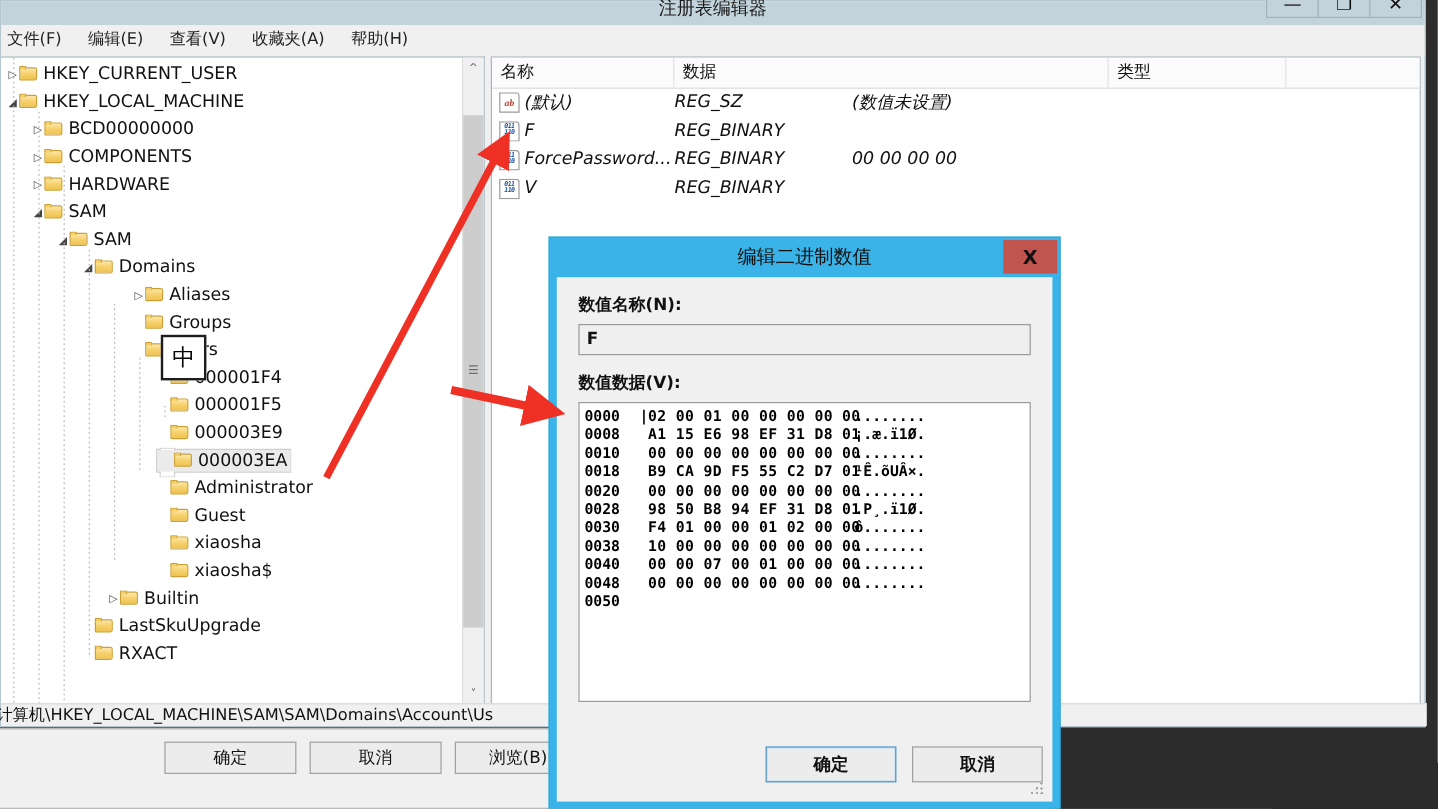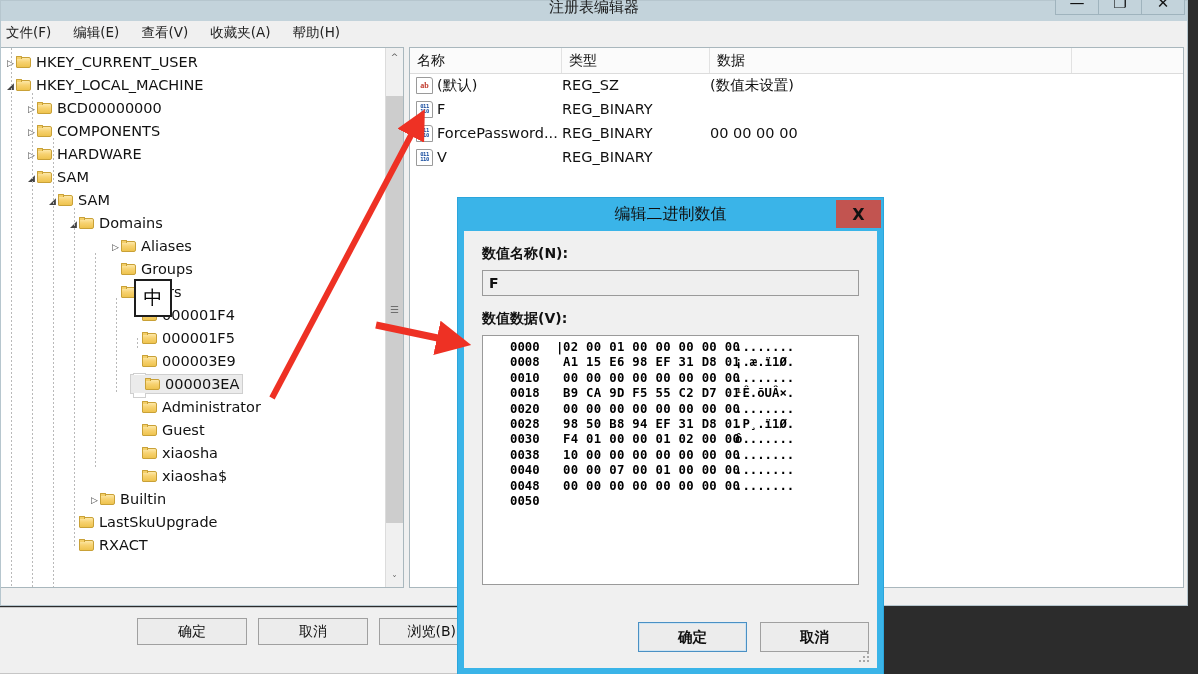--- a/index.html
+++ b/index.html
@@ -116,21 +116,21 @@
   }
   .colhead{
     height:25px;line-height:25px;font-size:14px;color:#111;
     border-right:1px solid #e2e2e2;padding-left:7px;box-sizing:border-box;
   }
   .c-name{width:152px;}
   .c-type{width:148px;}
   .c-data{width:362px;}
   .c-pad{flex:1;border-right:none;}
   #listrows{position:absolute;left:0;right:0;top:25px;}
-  .lrow{height:24px;display:flex;align-items:center;font-size:14.5px;color:#111;}
+  .lrow{height:24px;display:flex;align-items:center;font-size:14.5px;color:#111;font-style:italic;}
   .lc-name{width:152px;display:flex;align-items:center;padding-left:6px;box-sizing:border-box;white-space:nowrap;overflow:hidden;}
   .lc-type{width:148px;white-space:nowrap;}
   .lc-data{flex:1;white-space:nowrap;overflow:hidden;}
   .vicon{
     width:15px;height:15px;margin-right:4px;flex:0 0 auto;position:relative;
     background:#fff;border:1px solid #9a9a9a;
     border-radius:0 3px 0 0;
     font-size:7px;line-height:7px;font-weight:bold;
     display:flex;align-items:center;justify-content:center;
     overflow:hidden;
@@ -194,21 +194,21 @@
     box-sizing:border-box;font-size:14px;color:#111;line-height:24px;padding-left:6px;
     margin-bottom:14px;
   }
   #hexbox{
     width:100%;height:250px;background:#fff;border:1px solid #9a9a9a;
     box-sizing:border-box;padding:4px 0 0 4px;overflow:hidden;
     font-family:"DejaVu Sans Mono","Liberation Mono",monospace;
     font-size:12.3px;line-height:15.4px;color:#000;white-space:pre;
   }
   .hexline{display:flex;}
-  .hx-off{width:46px;margin-left:23px;}
+  .hx-off{width:46px;}
   .hx-sep{width:7px;}
   .hx-bytes{width:172px;letter-spacing:0.3px;}
   .hx-ascii{}
   #dlg-buttons{
     position:absolute;left:0;right:0;bottom:0;height:62px;
   }
   .dlg-btn{
     position:absolute;top:16px;width:109px;height:30px;background:#ececec;
     border:1px solid #a0a0a0;box-sizing:border-box;
     display:flex;align-items:center;justify-content:center;
@@ -293,22 +293,22 @@
         </div>
       <div class="sb-arrow" id="sb-down">˅</div>
     </div>
   </div>
 
   <div id="ime">中</div>
 
   <div id="listpane">
     <div id="listhead">
       <div class="colhead c-name">名称</div>
+      <div class="colhead c-data">数据</div>
       <div class="colhead c-type">类型</div>
-      <div class="colhead c-data">数据</div>
       <div class="colhead c-pad"></div>
     </div>
     <div id="listrows">
         <div class="lrow">
           <div class="lc-name">
             <span class="vicon sz"></span>
             <span>(默认)</span>
           </div>
           <div class="lc-type">REG_SZ</div>
           <div class="lc-data">(数值未设置)</div>
@@ -331,20 +331,23 @@
         <div class="lrow">
           <div class="lc-name">
             <span class="vicon bin"></span>
             <span>V</span>
           </div>
           <div class="lc-type">REG_BINARY</div>
         </div>
       </div>
   </div>
 
+  <div id="statusbar">
+    <div id="statuspath">计算机\HKEY_LOCAL_MACHINE\SAM\SAM\Domains\Account\Us</div>
+  </div>
 </div>
 
 <div id="backdlg">
   <div class="bd-btn" id="bd-ok">确定</div>
   <div class="bd-btn" id="bd-cancel">取消</div>
   <div class="bd-btn" id="bd-browse">浏览(B).</div>
 </div>
 
 <div id="dlg">
   <div id="dlg-title">编辑二进制数值</div>

